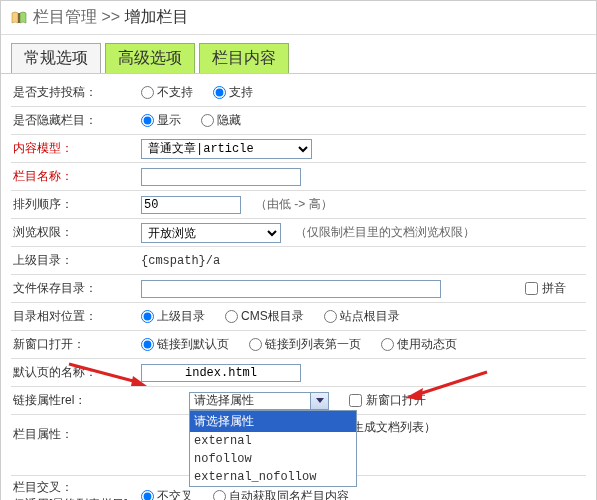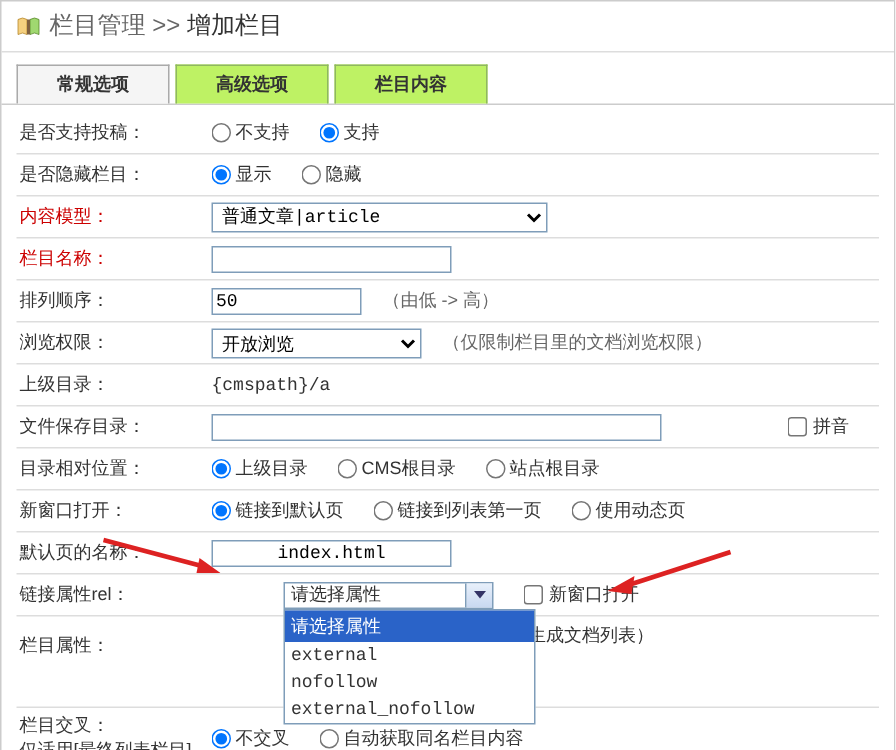--- a/index.html
+++ b/index.html
@@ -3,21 +3,21 @@
 <meta charset="utf-8">
 <style>
 *{box-sizing:border-box;margin:0;padding:0;}
 body{font-family:"SimSun","宋体",sans-serif;font-size:12px;color:#333;background:#fff;}
 .page{width:597px;border:1px solid #ccc;background:#fff;}
 .header{display:flex;align-items:center;padding:6px 10px;border-bottom:1px solid #ddd;}
 .hicon{width:16px;height:14px;margin-right:6px;}
 .breadcrumb{font-size:16px;color:#666;}
 .breadcrumb .cur{color:#333;}
 .tabs{display:flex;gap:4px;padding:8px 10px 0;border-bottom:1px solid #ccc;}
-.tab{padding:4px 26px;border:1px solid #aaa;border-bottom:none;background:#f5f5f5;cursor:pointer;font-size:12px;font-weight:bold;}
+.tab{padding:4px 12px;border:1px solid #aaa;border-bottom:none;background:#f5f5f5;cursor:pointer;font-size:16px;}
 .tab.active{background:#bef264;border-color:#8fb760;}
 .form{padding:4px 10px 10px;}
 .row{display:flex;align-items:center;min-height:28px;padding:3px 0;border-top:1px solid #ddd;}
 .row.first{border-top:none;}
 .lbl{width:130px;padding-left:2px;flex-shrink:0;}
 .lbl.red{color:#c00;}
 .ctl{flex:1;display:flex;align-items:center;gap:6px;flex-wrap:wrap;position:relative;}
 .radio{display:inline-flex;align-items:center;gap:3px;margin-right:14px;}
 .radio input{margin:0;}
 select,.txtin{border:1px solid #7f9db9;font-size:12px;font-family:inherit;padding:1px 2px;background:#fff;}
@@ -93,21 +93,21 @@
         <label class="radio">
             <input type="radio" name="r2" style="">
             <span>隐藏</span>
           </label>
       </div>
     </div>
 
     <div class="row">
       <div class="lbl red">内容模型：</div>
       <div class="ctl">
-        <select class="mono" style="width:224px"><option>普通文章|article</option></select>
+        <select class="mono" style="width:171px"><option>普通文章|article</option></select>
       </div>
     </div>
 
     <div class="row">
       <div class="lbl red">栏目名称：</div>
       <div class="ctl">
           <input class="txtin mid" type="text" style="">
         </div>
     </div>
 

